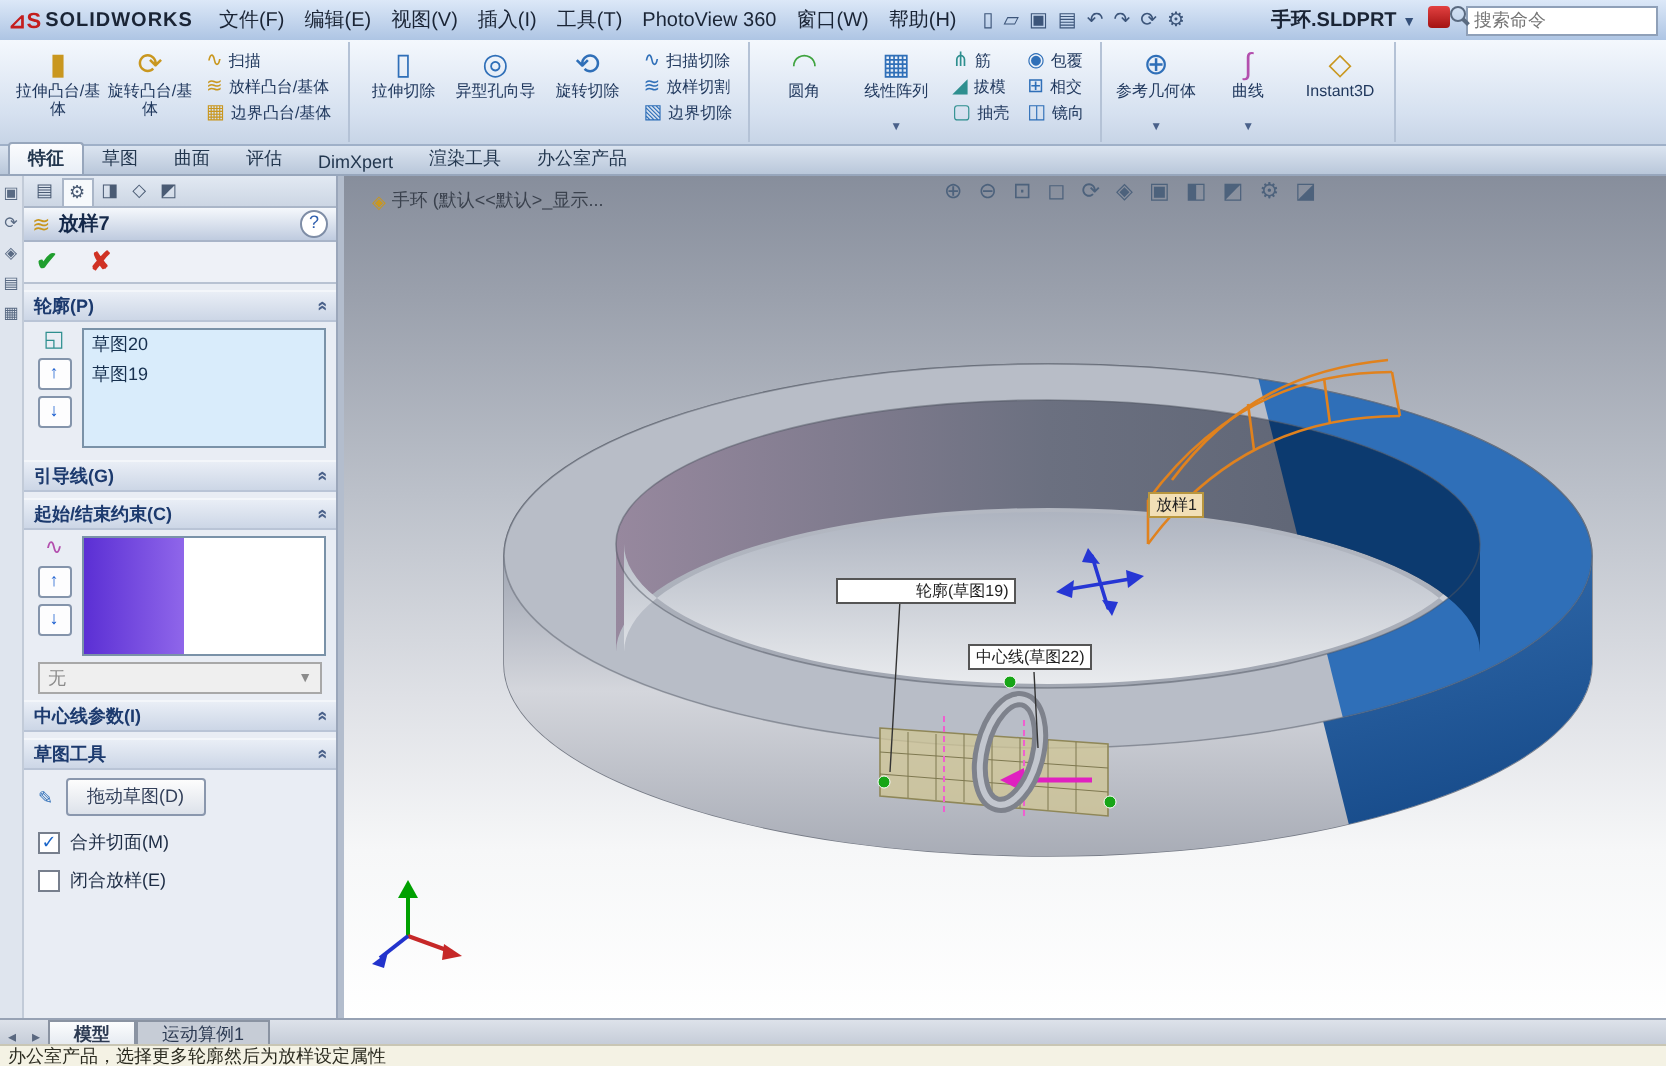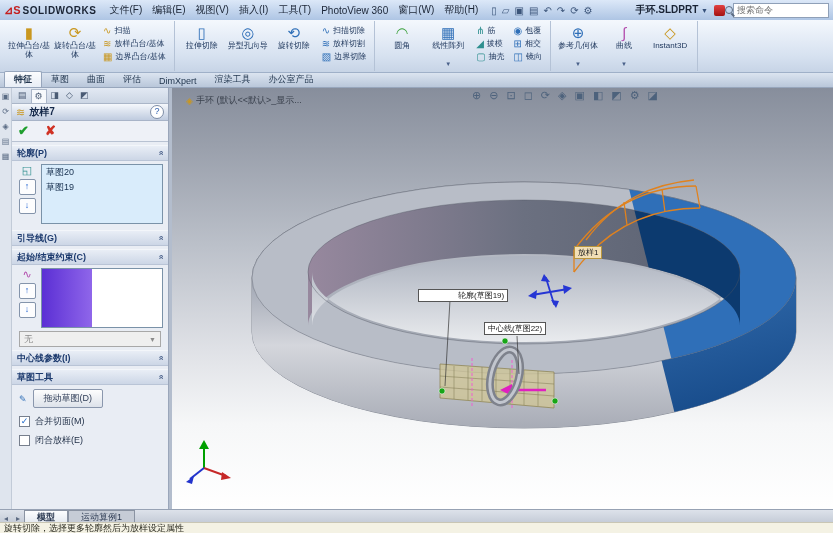--- a/index.html
+++ b/index.html
@@ -13,21 +13,21 @@
     background:linear-gradient(#dce8f8,#aec5e4);
     border-bottom:1px solid #8fa6c6;display:flex;align-items:center;
     font-size:10px;color:#1a2435;white-space:nowrap;}
   .logo-mark{color:#c41e1e;font-weight:bold;font-size:11px;margin:0 2px 0 4px;}
   .logo-text{font-weight:bold;letter-spacing:0.5px;margin-right:8px;font-size:10px;}
   .menu-item{padding:2px 5px;cursor:default;}
   .quick{display:flex;gap:5px;margin-left:8px;color:#3c557a;font-size:10px;}
   .quick span{cursor:default;}
   #doc-title{font-weight:bold;margin-left:auto;margin-right:6px;}
   #doc-title .dd{font-size:7px;color:#35507a;}
-  #search-wrap{display:flex;align-items:center;gap:0;margin-right:4px;}
+  #search-wrap{display:flex;align-items:flex-start;gap:0;margin-right:4px;}
   #search-provider{width:11px;height:11px;background:linear-gradient(#e24141,#a31212);
      border-radius:2px;}
   #search-input{width:88px;height:13px;border:1px solid #8fa0b8;font-size:9px;
      padding:0 3px;background:#fff;color:#444;}
   .mag{width:6px;height:6px;border:1.5px solid #5a6a80;border-radius:50%;position:relative;display:inline-block;}
   .mag::after{content:"";position:absolute;width:4px;height:1.5px;background:#5a6a80;
      transform:rotate(45deg);right:-3px;bottom:-2px;}
 
   
   #ribbon{top:20px;left:0;width:833px;height:53px;
@@ -499,14 +499,14 @@
 </div>
 
 <div id="bottombar" class="abs">
   <span class="nav">◂</span>
   <span class="nav">▸</span>
   <span class="btab active">模型</span>
   <span class="btab">运动算例1</span>
 </div>
 
 <div id="statusbar" class="abs">
-  <span>旋转切除，选择更多轮廓然后为放样设定属性</span>
+  <span>办公室产品，选择更多轮廓然后为放样设定属性</span>
 </div>
 
 </body></html>

